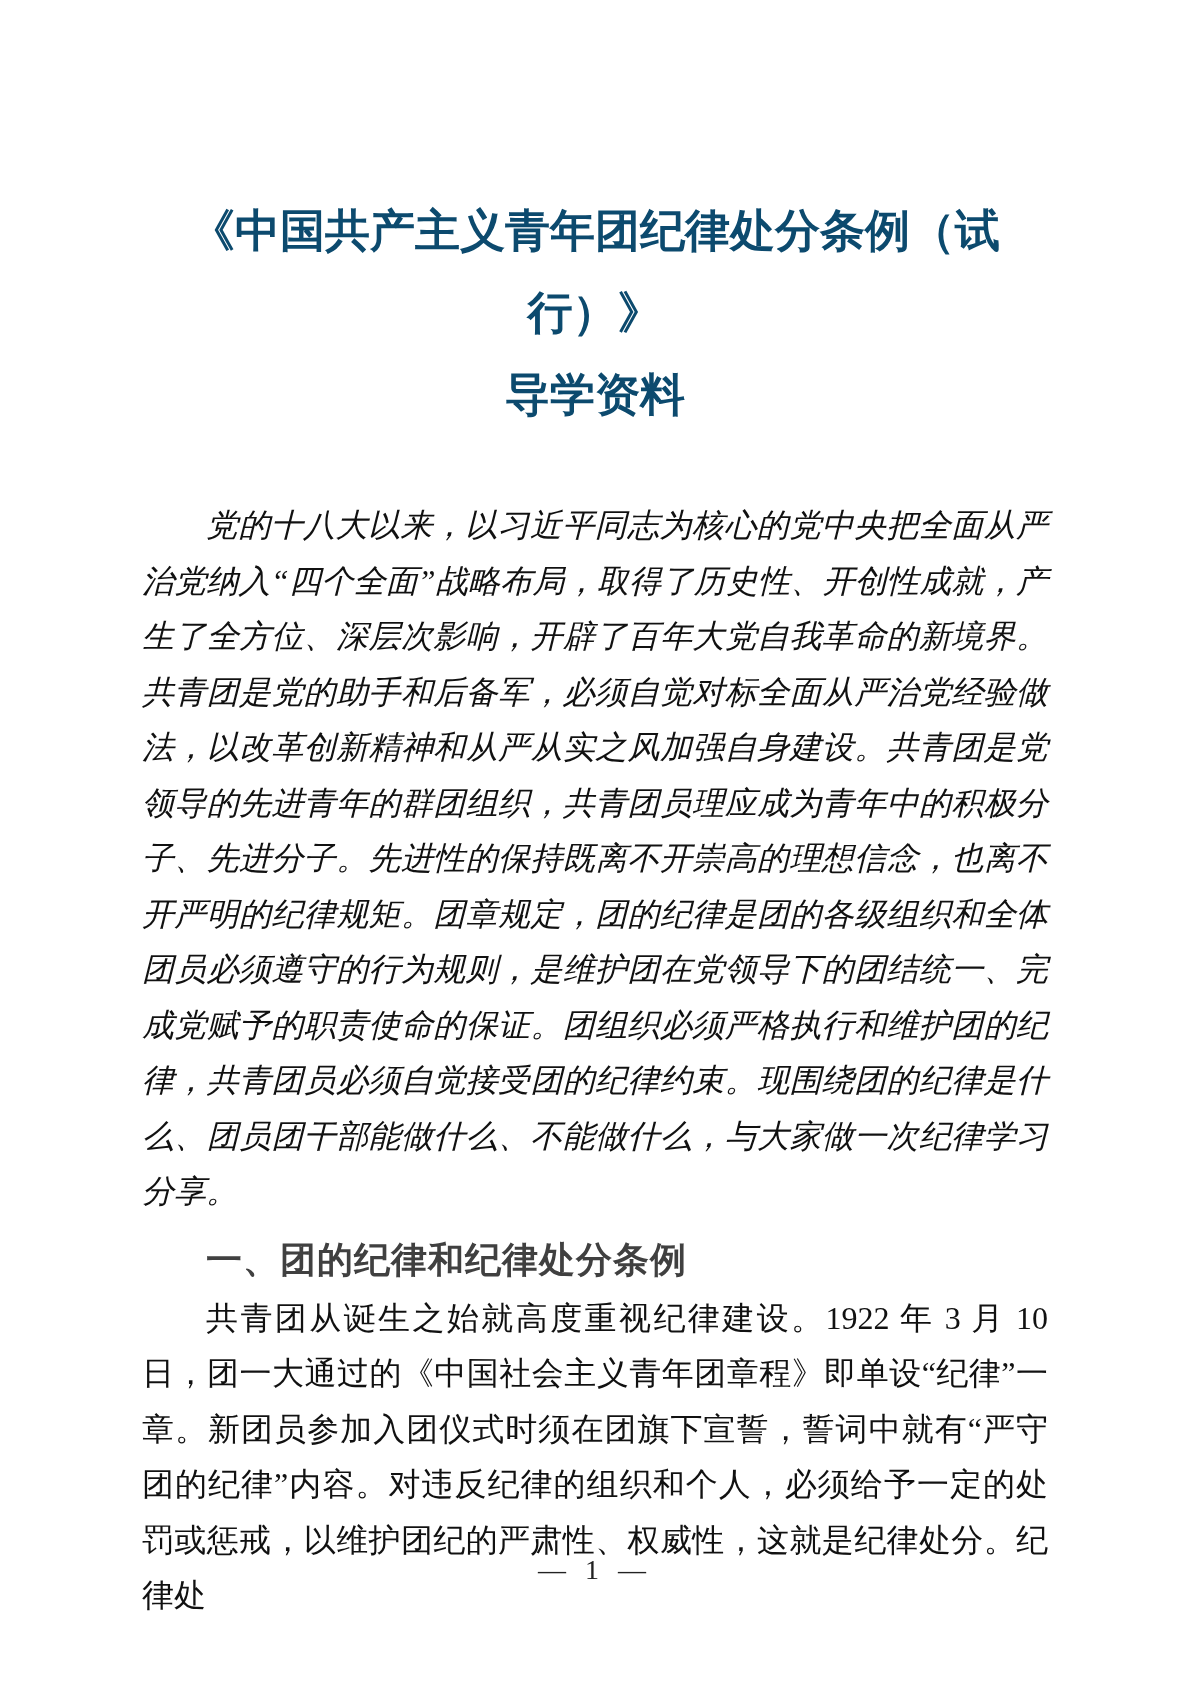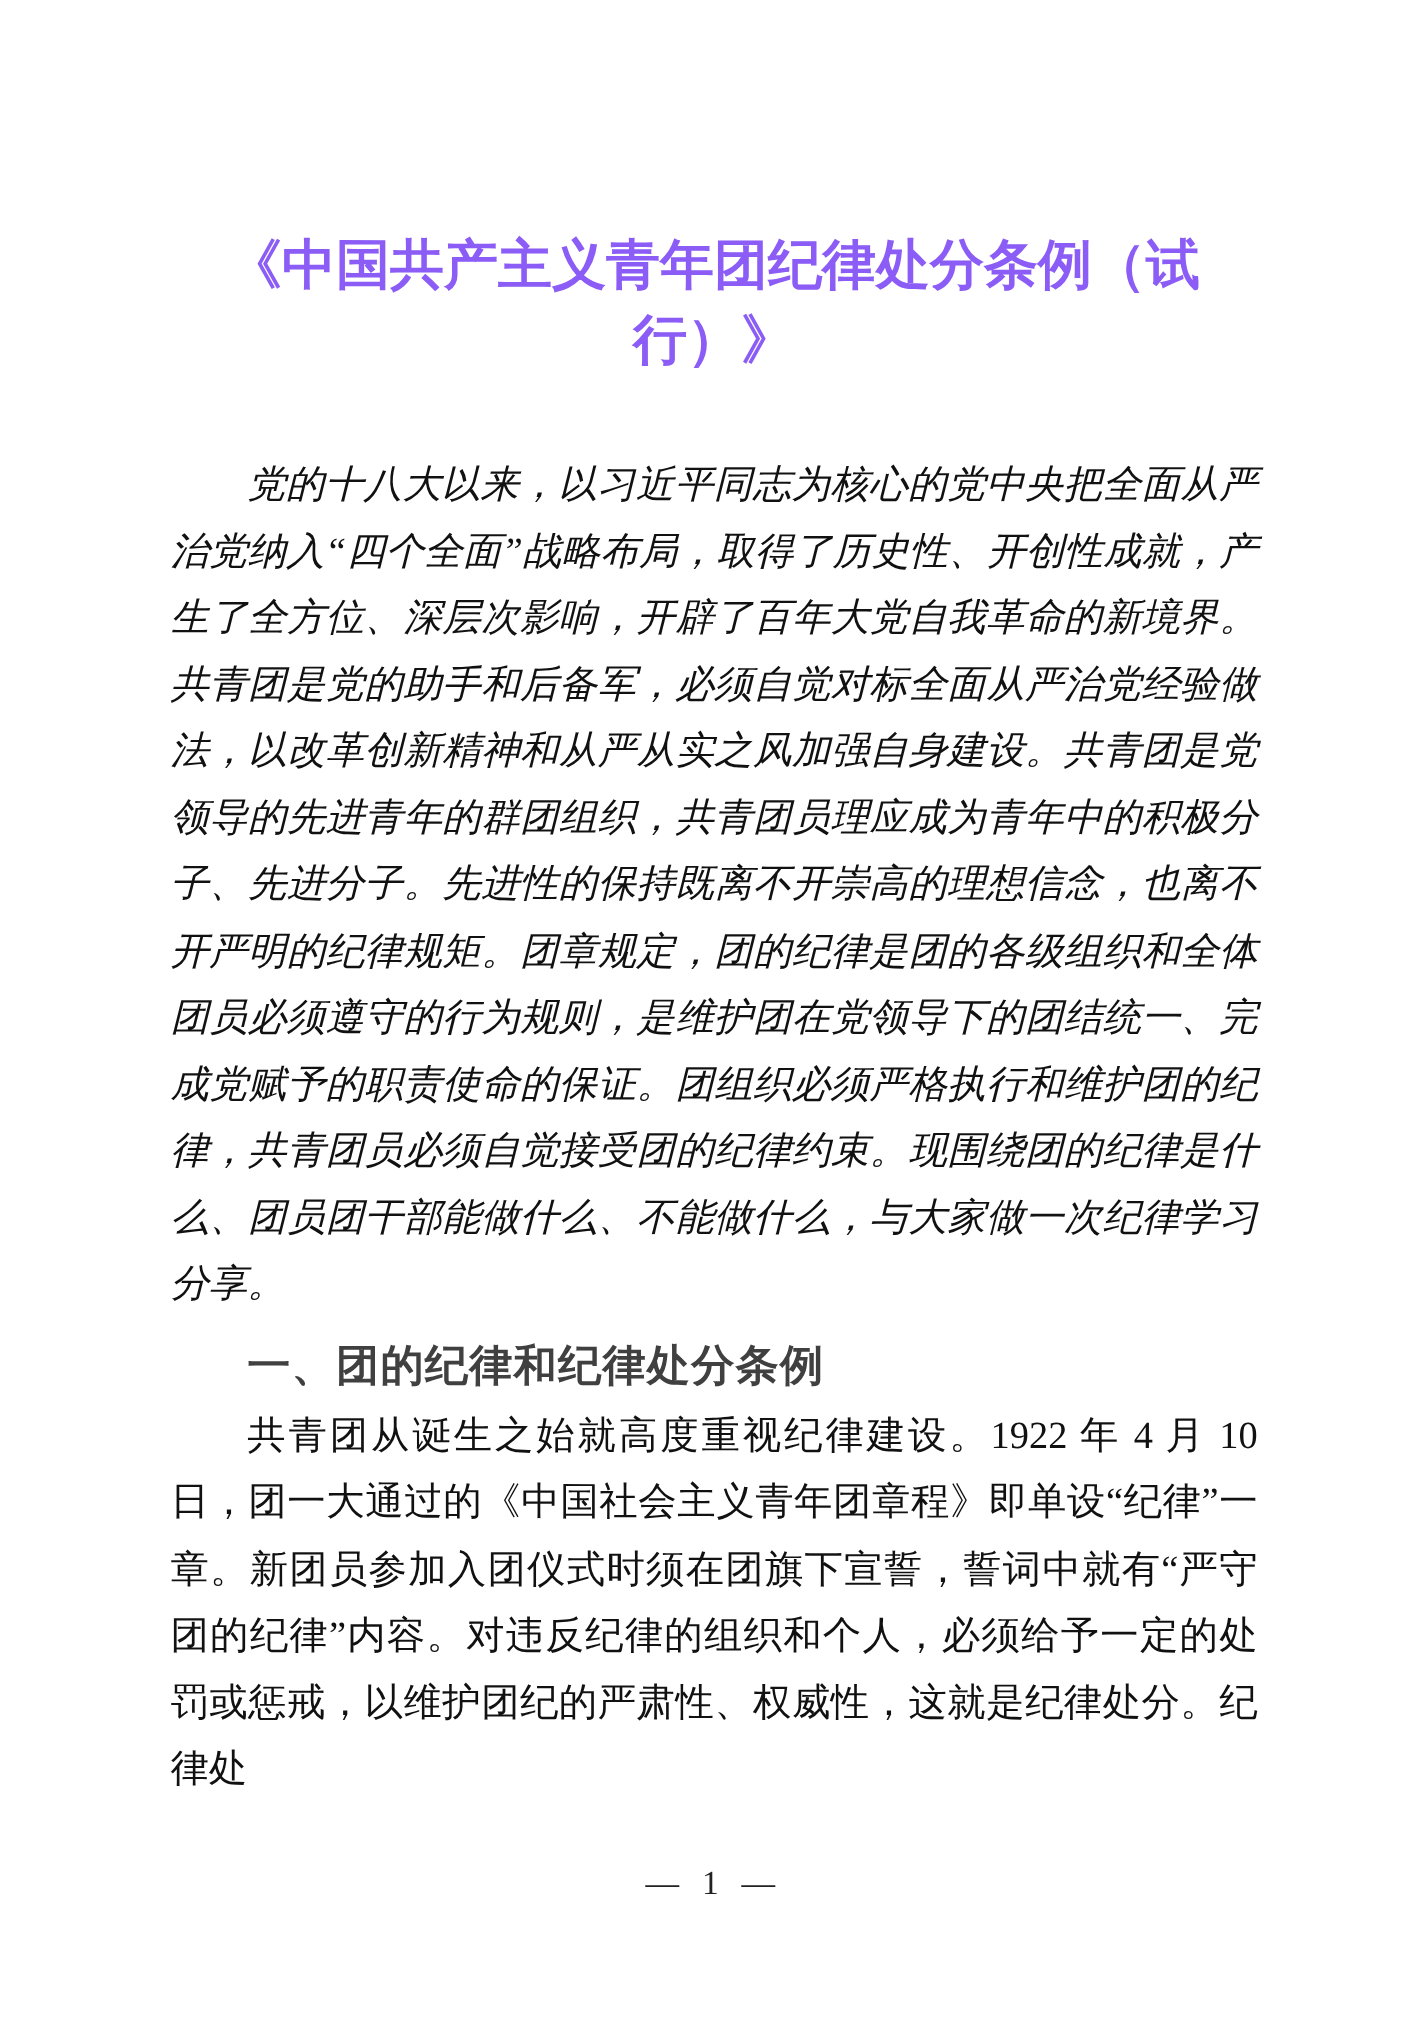--- a/index.html
+++ b/index.html
@@ -19,23 +19,23 @@
   .content {
     position: absolute;
     left: 142px;
     top: 0;
     width: 906px;
   }
   .doc-title {
     font-family: "Liberation Serif", "DejaVu Serif", serif;
     font-weight: 700;
     font-size: 45px;
-    line-height: 62px;
+    line-height: 82px;
     text-align: center;
-    color: #8b5cf6;
+    color: #0c4a6e;
     margin: 0;
     padding-top: 190px;
     letter-spacing: 0px;
   }
   .doc-title .line2 {
     display: block;
   }
   .body-para {
     font-family: "Liberation Serif", "DejaVu Serif", serif;
     font-size: 32px;
@@ -81,25 +81,26 @@
 </style>
 </head>
 <body>
 
 <div class="page">
 
   <div class="content">
 
     <h1 class="doc-title">
       <span>《中国共产主义青年团纪律处分条例（试行）》</span>
+      <span class="line2">导学资料</span>
     </h1>
 
     <p class="body-para para-lead">党的十八大以来，以习近平同志为核心的党中央把全面从严治党纳入“四个全面”战略布局，取得了历史性、开创性成就，产生了全方位、深层次影响，开辟了百年大党自我革命的新境界。共青团是党的助手和后备军，必须自觉对标全面从严治党经验做法，以改革创新精神和从严从实之风加强自身建设。共青团是党领导的先进青年的群团组织，共青团员理应成为青年中的积极分子、先进分子。先进性的保持既离不开崇高的理想信念，也离不开严明的纪律规矩。团章规定，团的纪律是团的各级组织和全体团员必须遵守的行为规则，是维护团在党领导下的团结统一、完成党赋予的职责使命的保证。团组织必须严格执行和维护团的纪律，共青团员必须自觉接受团的纪律约束。现围绕团的纪律是什么、团员团干部能做什么、不能做什么，与大家做一次纪律学习分享。</p>
 
     <h2 class="section-heading">一、团的纪律和纪律处分条例</h2>
 
-    <p class="body-para para-after-heading">共青团从诞生之始就高度重视纪律建设。1922 年 4 月 10 日，团一大通过的《中国社会主义青年团章程》即单设“纪律”一章。新团员参加入团仪式时须在团旗下宣誓，誓词中就有“严守团的纪律”内容。对违反纪律的组织和个人，必须给予一定的处罚或惩戒，以维护团纪的严肃性、权威性，这就是纪律处分。纪律处</p>
+    <p class="body-para para-after-heading">共青团从诞生之始就高度重视纪律建设。1922 年 3 月 10 日，团一大通过的《中国社会主义青年团章程》即单设“纪律”一章。新团员参加入团仪式时须在团旗下宣誓，誓词中就有“严守团的纪律”内容。对违反纪律的组织和个人，必须给予一定的处罚或惩戒，以维护团纪的严肃性、权威性，这就是纪律处分。纪律处</p>
 
   </div>
 
   <div class="footer">— 1 —</div>
 
 </div>
 
 </body></html>

